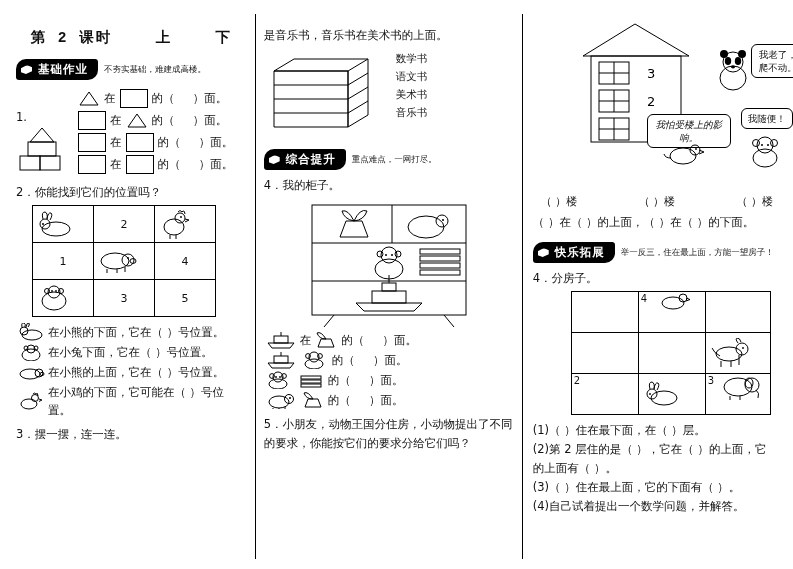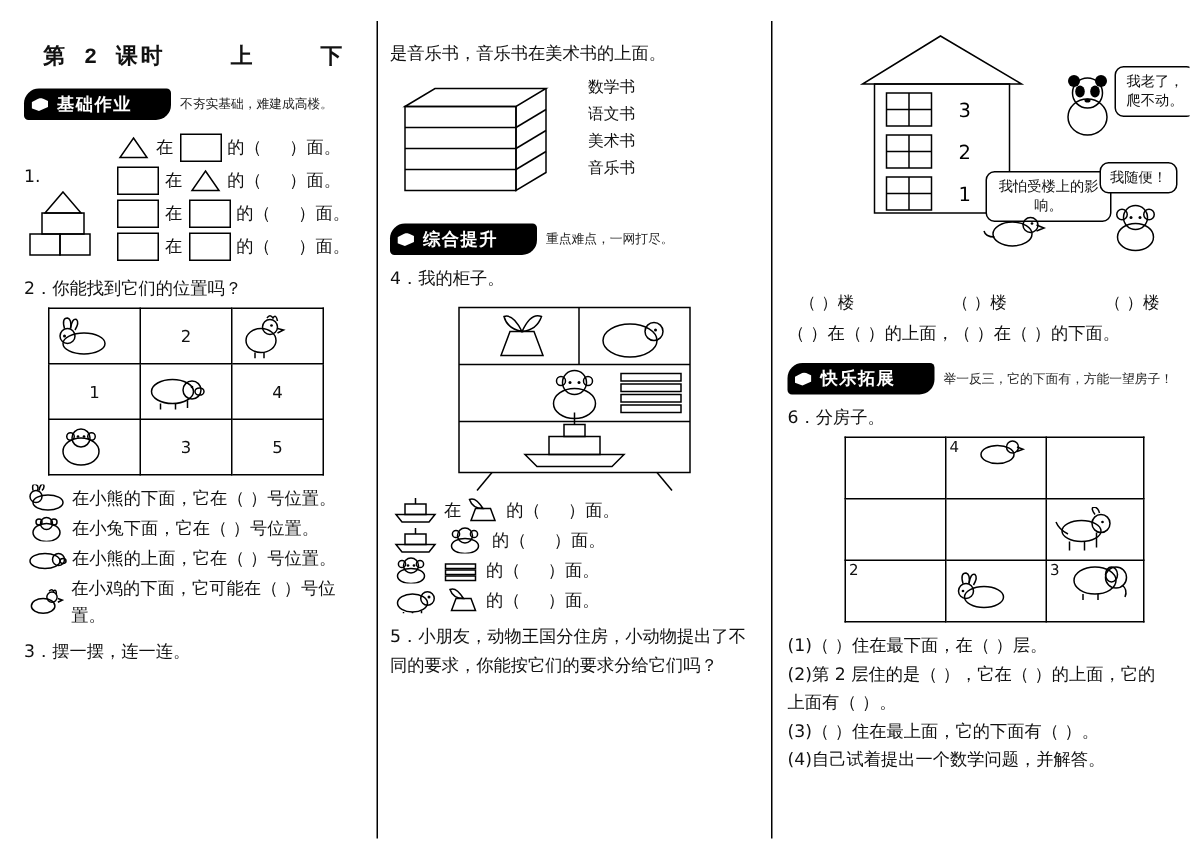--- a/index.html
+++ b/index.html
@@ -21,21 +21,21 @@
     text-align:center;font-size:14.5px;font-weight:bold;letter-spacing:2px;
     margin:14px 0 12px 0;
     font-family:Liberation Mono, monospace;
   }
   .title .sp{display:inline-block;width:22px;}
 
   
   .banner{position:relative;display:flex;align-items:center;margin:6px 0 4px 0;}
   .ribbon{
     position:relative;background:#000;color:#fff;font-size:11.5px;font-weight:bold;
-    padding:3px 26px 3px 22px;border-radius:10px 3px 10px 3px;letter-spacing:1px;
+    padding:3px 10px 3px 22px;border-radius:10px 3px 10px 3px;letter-spacing:1px;
     white-space:nowrap;
   }
   .ribbon:before{
     content:"";position:absolute;left:5px;top:50%;transform:translateY(-50%);
     width:11px;height:9px;background:#fff;
     clip-path:polygon(0 35%,55% 0,100% 25%,100% 70%,45% 100%,0 80%);
   }
   .banner .sub{font-size:8.5px;margin-left:6px;color:#222;white-space:nowrap;}
 
   .txt{font-size:11.5px;line-height:19px;}
@@ -374,21 +374,21 @@
           <circle cx="20" cy="14" r="10" fill="none" stroke="#000"></circle>
           <circle cx="11" cy="6" r="4" fill="#000"></circle>
           <circle cx="29" cy="6" r="4" fill="#000"></circle>
           <ellipse cx="15" cy="13" rx="3.2" ry="4" fill="#000"></ellipse>
           <ellipse cx="25" cy="13" rx="3.2" ry="4" fill="#000"></ellipse>
           <ellipse cx="20" cy="19" rx="2" ry="1.4" fill="#000"></ellipse>
         </svg>
 
         <div class="bubble" style="position:absolute;left:218px;top:22px;width:42px;">我老了，爬不动。</div>
 
-        <div class="bubble" style="position:absolute;left:132px;top:92px;width:72px;">我怕受楼上的影响。</div>
+        <div class="bubble" style="position:absolute;left:114px;top:92px;width:72px;font-style:italic;">我怕受楼上的影响。</div>
 
         <div class="bubble" style="position:absolute;left:208px;top:86px;width:40px;">我随便！</div>
 
         <svg width="44" height="28" viewBox="0 0 44 28" style="position:absolute;left:130px;top:118px;">
           <ellipse cx="20" cy="16" rx="13" ry="8" fill="none" stroke="#000"></ellipse>
           <circle cx="32" cy="10" r="5" fill="none" stroke="#000"></circle>
           <path d="M36 10 l5 2 l-5 2" fill="none" stroke="#000"></path>
           <circle cx="33" cy="9" r="0.9" fill="#000"></circle>
           <path d="M8 18 q-6 0 -7 -4" fill="none" stroke="#000"></path>
         </svg>
@@ -406,24 +406,24 @@
       <div style="display:flex;justify-content:space-between;font-size:11px;margin:22px 4px 2px 8px;">
         <span>（        ）楼</span>
         <span>（        ）楼</span>
         <span>（        ）楼</span>
       </div>
 
       <div class="txt" style="margin-top:4px;">（      ）在（        ）的上面，（      ）在（      ）的下面。</div>
 
       <div class="banner" style="margin-top:10px;">
         <div class="ribbon">快乐拓展</div>
-        <div class="sub">举一反三，它的下面有，方能一望房子！</div>
-      </div>
-
-      <div class="q"><span>6．分房子。</span></div>
+        <div class="sub">举一反三，住在最上面，方能一望房子！</div>
+      </div>
+
+      <div class="q"><span>4．分房子。</span></div>
 
       <table class="grid" style="margin:2px 0 6px 38px;">
         <tbody>
             <tr>
           <td style="width:62px;height:38px;font-size:10px;vertical-align:top;padding:1px 2px;"></td>
           <td style="width:62px;height:38px;font-size:10px;vertical-align:top;padding:1px 2px;text-align:center;">
             <div style="text-align:left;">4</div>
             <svg width="46" height="22" viewBox="0 0 46 22" style="margin-top:-14px;margin-left:12px;">
               <ellipse cx="20" cy="13" rx="11" ry="6" fill="none" stroke="#000"></ellipse>
               <circle cx="30" cy="8" r="4" fill="none" stroke="#000"></circle>

